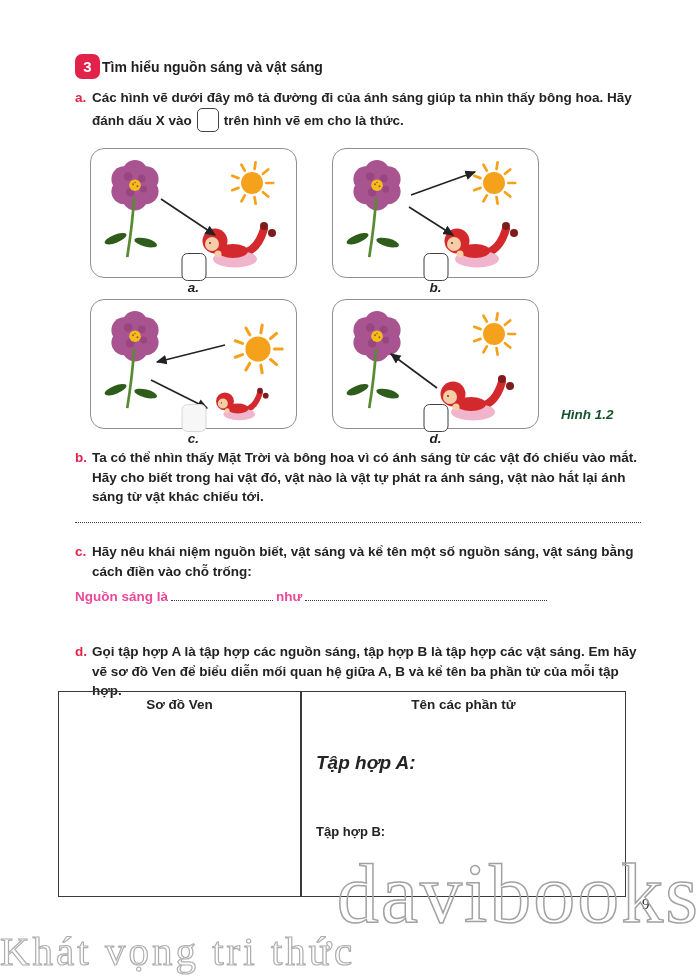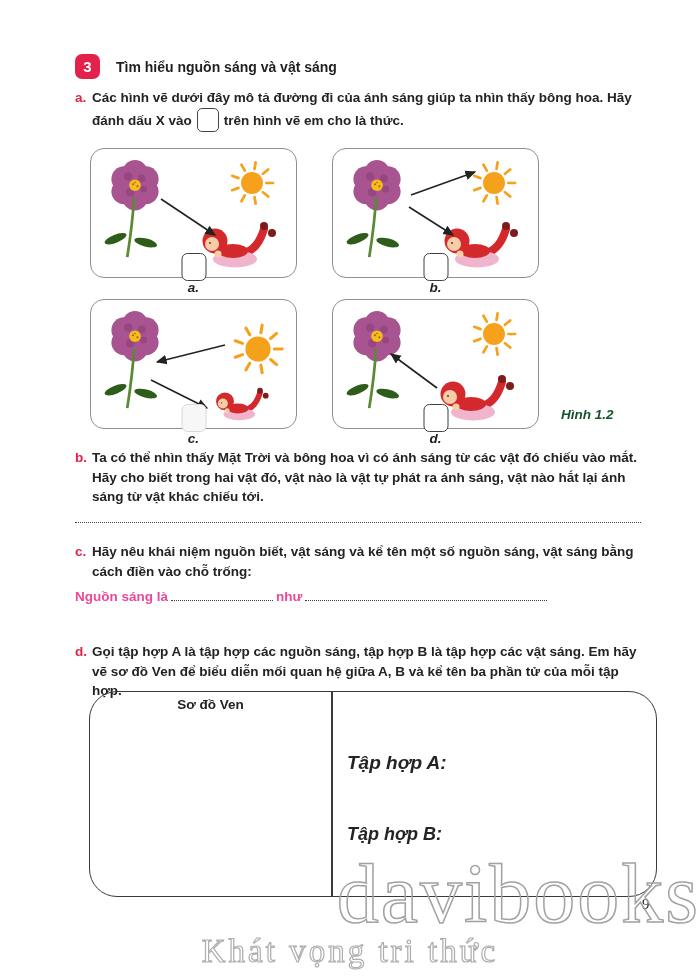--- a/index.html
+++ b/index.html
@@ -7,21 +7,21 @@
     position:relative; width:700px; height:980px; background:#ffffff;
     font-family:"Liberation Sans","DejaVu Sans",sans-serif; color:#232323;
     overflow:hidden; margin:0 auto;
   }
   
   .sec-header{position:absolute; left:75px; top:54px; display:flex; align-items:center;}
   .badge{
     width:25px; height:25px; background:#e2224a; border-radius:7px;
     color:#fff; font-weight:700; font-size:15px; display:flex; align-items:center; justify-content:center;
   }
-  .sec-title{margin-left:16px; font-size:14px; font-weight:600; color:#1f1f1f;}
+  .sec-title{margin-left:2px; font-size:14px; font-weight:600; color:#1f1f1f;}
   
   .item{position:absolute; left:75px; width:566px; font-size:13.5px; line-height:19.5px; font-weight:600; padding-left:17px; box-sizing:border-box;}
   .ilabel{position:absolute; left:0; top:0; color:#e2224a; font-weight:700;}
   .inline-box{
     display:inline-block; width:20px; height:22px; border:1.7px solid #454545;
     border-radius:5px; vertical-align:-7px; margin:0 5px; background:#fff;
   }
   
   .panel{position:absolute; width:205px; height:128px; border:1.5px solid #8f8f8f; border-radius:14px; background:#fff;}
   .panel svg.art{position:absolute; left:0; top:0; width:205px; height:128px;}
@@ -30,35 +30,35 @@
     width:23px; height:26px; background:#fff; border:1.7px solid #3f3f3f; border-radius:6px; z-index:2;
   }
   .pbox.faded{border-color:#d8d8d8; background:#f7f7f7;}
   .plabel{position:absolute; top:131px; left:0; width:100%; text-align:center; font-style:italic; font-weight:700; font-size:13.5px; color:#1f1f1f;}
   .fig-caption{position:absolute; left:561px; top:407px; font-style:italic; font-weight:700; font-size:13.5px; color:#14532d;}
   
   .dotline-full{position:absolute; left:75px; top:516px; width:566px; height:6px; border-bottom:1.6px dotted #454545;}
   .fill-line{position:absolute; left:75px; font-size:13.5px; font-weight:600; color:#ec4899;}
   .dots{display:inline-block; border-bottom:1.6px dotted #3c3c3c; height:11px; margin:0 3px; vertical-align:baseline;}
   
-  .venn-table{position:absolute; left:89px; top:691px; width:566px; height:204px; border:1.6px solid #3a3a3a; border-radius:28px;}
+  .venn-table{position:absolute; left:58px; top:691px; width:566px; height:204px; border:1.6px solid #3a3a3a; border-radius:0;}
   .venn-divider{position:absolute; left:241px; top:0; width:1.6px; height:100%; background:#3a3a3a;}
   .venn-h-left{position:absolute; top:5px; left:0; width:241px; text-align:center; font-size:13.5px; font-weight:600;}
   .venn-h-right{position:absolute; top:5px; left:243px; right:0; text-align:center; font-size:13.5px; font-weight:600;}
   .set-a{position:absolute; left:257px; top:60px; font-size:19px; font-weight:600;font-style:italic;}
-  .set-b{position:absolute; left:257px; top:132px; font-size:18px; font-weight:600;font-style:italic;}
+  .set-b{position:absolute; left:257px; top:132px; font-size:13px; font-weight:600;}
   
   .wm1{
     position:absolute; left:0; top:852px; width:100%; text-align:right;
     font-family:"Liberation Serif","DejaVu Serif",serif; font-size:84px; line-height:84px;
     letter-spacing:2px; color:transparent; -webkit-text-stroke:1.5px #a2a2a2; z-index:5; pointer-events:none;
   }
   .wm2{
-    position:absolute; left:0; top:933px; width:100%; text-align:center;
-    font-family:"Liberation Serif","DejaVu Serif",serif; font-size:33px; line-height:36px;
+    position:absolute; left:0; top:933px; width:100%; text-align:left;
+    font-family:"Liberation Serif","DejaVu Serif",serif; font-size:41px; line-height:36px;
     letter-spacing:3px; color:transparent; -webkit-text-stroke:1.2px #aeaeae; z-index:5; pointer-events:none;
   }
   .pagenum{position:absolute; left:642px; top:896px; font-family:"Liberation Serif","DejaVu Serif",serif; font-size:15px; color:#2b2b2b;}
 </style>
 </head>
 <body>
 
 <div class="sheet">
 
   <svg width="0" height="0" style="position:absolute" aria-hidden="true">
@@ -190,20 +190,21 @@
   </div>
 
   <div class="item" style="top:642px">
     <span class="ilabel">d.</span>
     <span>Gọi tập hợp A là tập hợp các nguồn sáng, tập hợp B là tập hợp các vật sáng. Em hãy vẽ sơ đồ Ven để biểu diễn mối quan hệ giữa A, B và kể tên ba phần tử của mỗi tập hợp.</span>
   </div>
 
   <div class="venn-table">
     <div class="venn-divider"></div>
     <div class="venn-h-left">Sơ đồ Ven</div>
+    <div class="venn-h-right">Tên các phần tử</div>
     <div class="set-a">Tập hợp A:</div>
     <div class="set-b">Tập hợp B:</div>
   </div>
 
   <div class="wm1">davibooks</div>
   <div class="wm2">Khát vọng tri thức</div>
   <div class="pagenum">9</div>
 
 </div>
 

